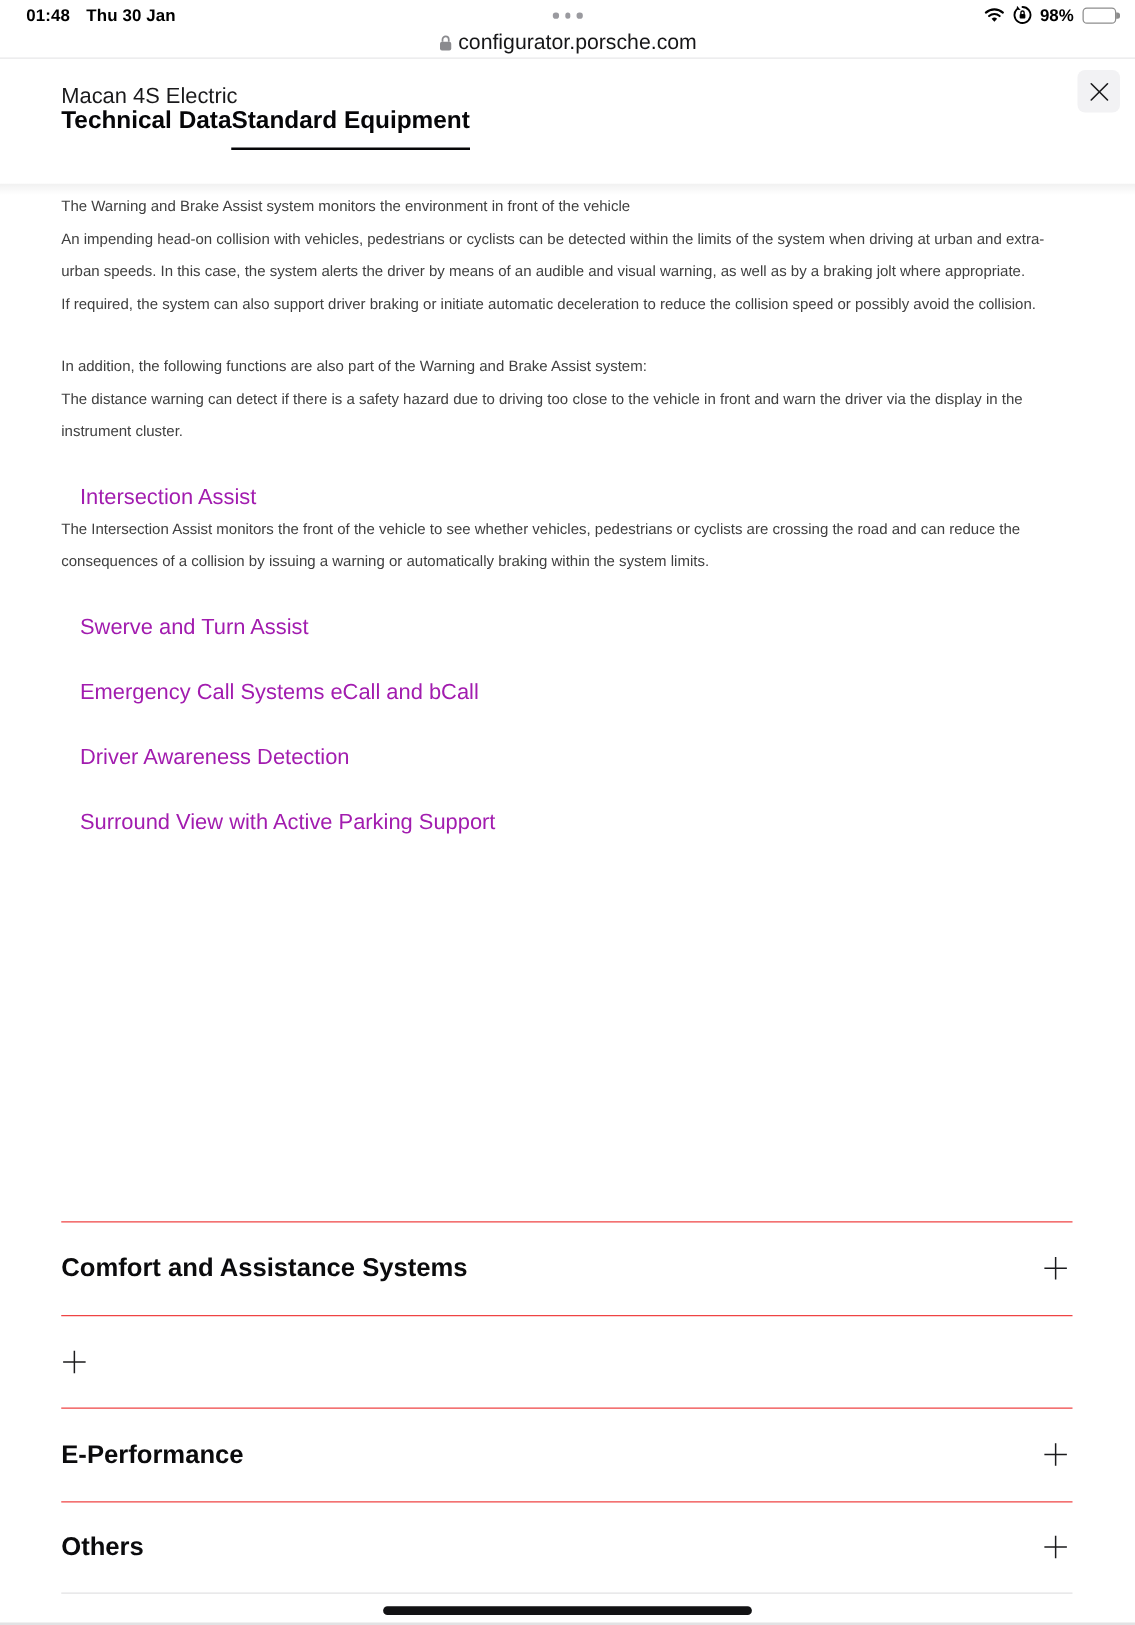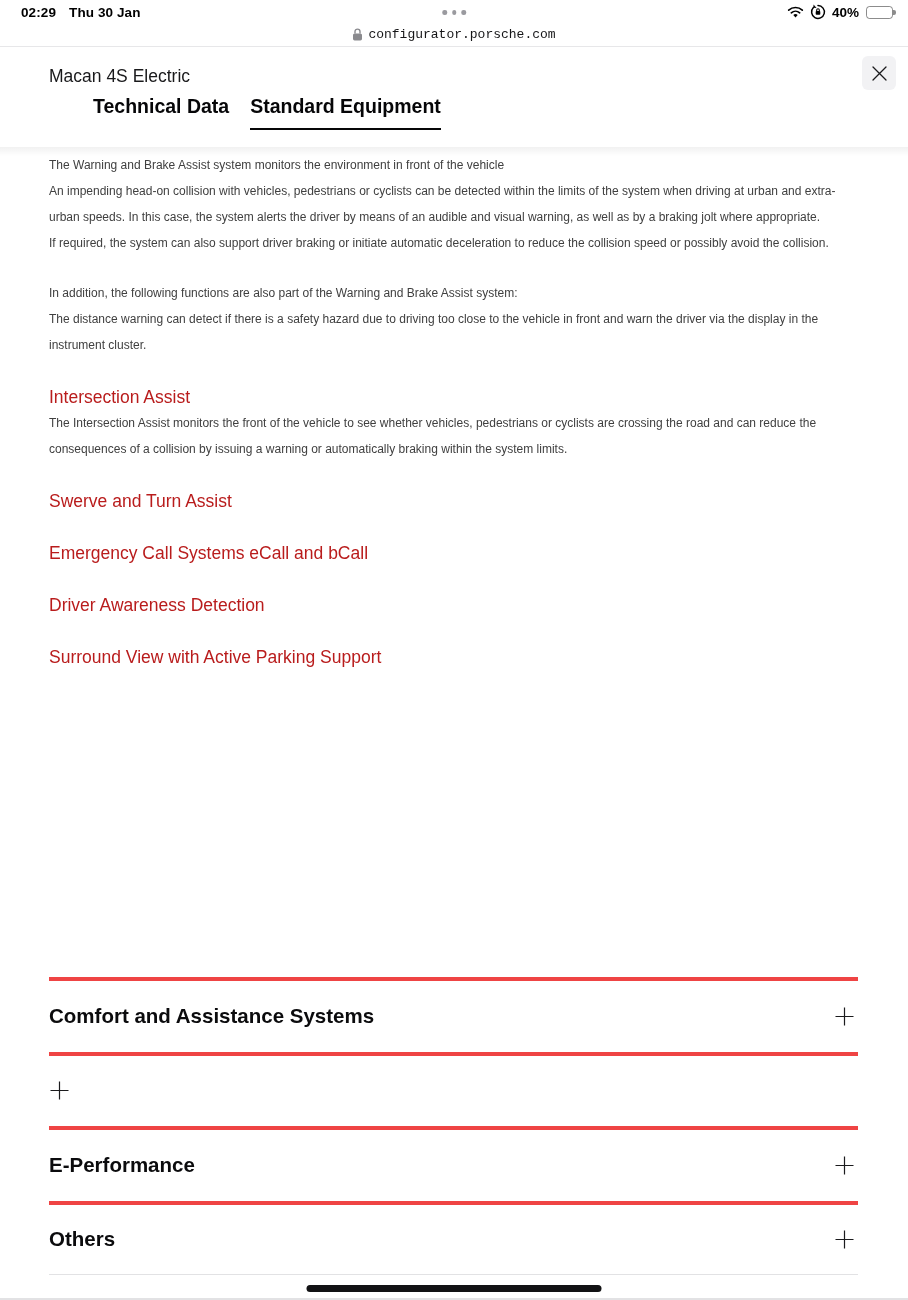--- a/index.html
+++ b/index.html
@@ -40,35 +40,35 @@
   .battery-nub {
     position: absolute; right: -3.5px; top: 3.5px;
     width: 2.5px; height: 5px; background: rgba(0,0,0,0.45);
     border-radius: 0 2px 2px 0;
   }
 
   
   .url-bar {
     position: absolute; top: 23px; left: 0; right: 0; height: 22px;
     display: flex; justify-content: center; align-items: center; gap: 5px;
-    font-size: 13px; color: #161618; font-family: Liberation Mono, monospace;
+    font-size: 17px; color: #161618;
   }
   .safari-divider {
     position: absolute; top: 46px; left: 0; right: 0;
     height: 1px; background: #e7e7e9;
   }
 
   
   .model-title {
     position: absolute; left: 49px; top: 66px;
     font-size: 17.5px; color: #19191b;
   }
   .tabs {
-    position: absolute; left: 49px; top: 95px;
-    display: flex; gap: 21px; margin-left: 44px;
+    position: absolute; left: 49px; top: 85px;
+    display: flex; 
   }
   .tab {
     font-size: 19.5px; font-weight: 700; color: #060608;
     padding-bottom: 10px; border-bottom: 2px solid transparent;
     background: none; border-top: none; border-left: none; border-right: none;
     font-family: inherit; cursor: pointer;
   }
   .tab.active { border-bottom-color: #060608; }
   .close-btn {
     position: absolute; right: 12px; top: 56px;
@@ -88,27 +88,27 @@
   }
   .body-p {
     font-size: 12px; line-height: 26px; color: #404040;
     white-space: pre-line; margin-top: 26px;
   }
   .body-p.first { margin-top: 6px; }
   .body-p.gap-large { margin-top: 24px; }
   .body-p.attached { margin-top: 0; }
   .sub-heading {
     font-size: 17.5px; line-height: 26px; font-weight: 400;
-    color: #b91c1c; margin-top: 26px;
+    color: #a21caf; margin-top: 26px; margin-left: 15px;
   }
 
   
   .accordion { position: absolute; left: 49px; right: 50px; top: 977px; }
   .acc-row {
-    height: 74.5px; border-top: 4px solid #ef4444;
+    height: 74.5px; border-top: 1px solid #ef4444;
     display: flex; align-items: center; justify-content: space-between;
     cursor: pointer;
     gap: 28px;
   }
   .acc-row:last-child { border-bottom: 1px solid #e2e2e4; }
   .acc-title { font-size: 20.5px; font-weight: 700; color: #0b0b0d; }
   .acc-plus { display: flex; align-items: center; margin-right: 3px; }
 
   
   .home-indicator {
@@ -120,21 +120,21 @@
     position: absolute; bottom: 0; left: 0; right: 0;
     height: 2px; background: #e2e2e4;
   }
 
   .icon { display: inline-flex; align-items: center; }
 </style>
 </head>
 <body>
 
 <div class="status-left">
-  <span>02:29</span>
+  <span>01:48</span>
   <span>Thu 30 Jan</span>
 </div>
 
 <div class="status-dots">
     <i></i>
     <i></i>
     <i></i>
   </div>
 
 <div class="status-right">
@@ -146,21 +146,21 @@
     </svg>
   </span>
   <span class="icon">
     <svg width="16" height="16" viewBox="0 0 16 16">
       <path d="M8 1.6 a6.4 6.4 0 1 1 -4.6 1.95" fill="none" stroke="#000" stroke-width="1.5" stroke-linecap="round"></path>
       <path d="M3.6 0.6 L3.3 3.8 L6.5 3.9 Z" fill="#000"></path>
       <rect x="5.7" y="7.1" width="4.6" height="3.6" rx="0.8" fill="#000"></rect>
       <path d="M6.7 7.1 v-1 a1.3 1.3 0 0 1 2.6 0 v1" fill="none" stroke="#000" stroke-width="1.1"></path>
     </svg>
   </span>
-  <span>40%</span>
+  <span>98%</span>
   <span class="battery">
     <span class="battery-fill"></span>
     <span class="battery-nub"></span>
   </span>
 </div>
 
 <div class="url-bar">
   <span class="icon">
     <svg width="11" height="13" viewBox="0 0 11 13">
       <rect x="1" y="5.4" width="9" height="7" rx="1.6" fill="#8a8a8e"></rect>

